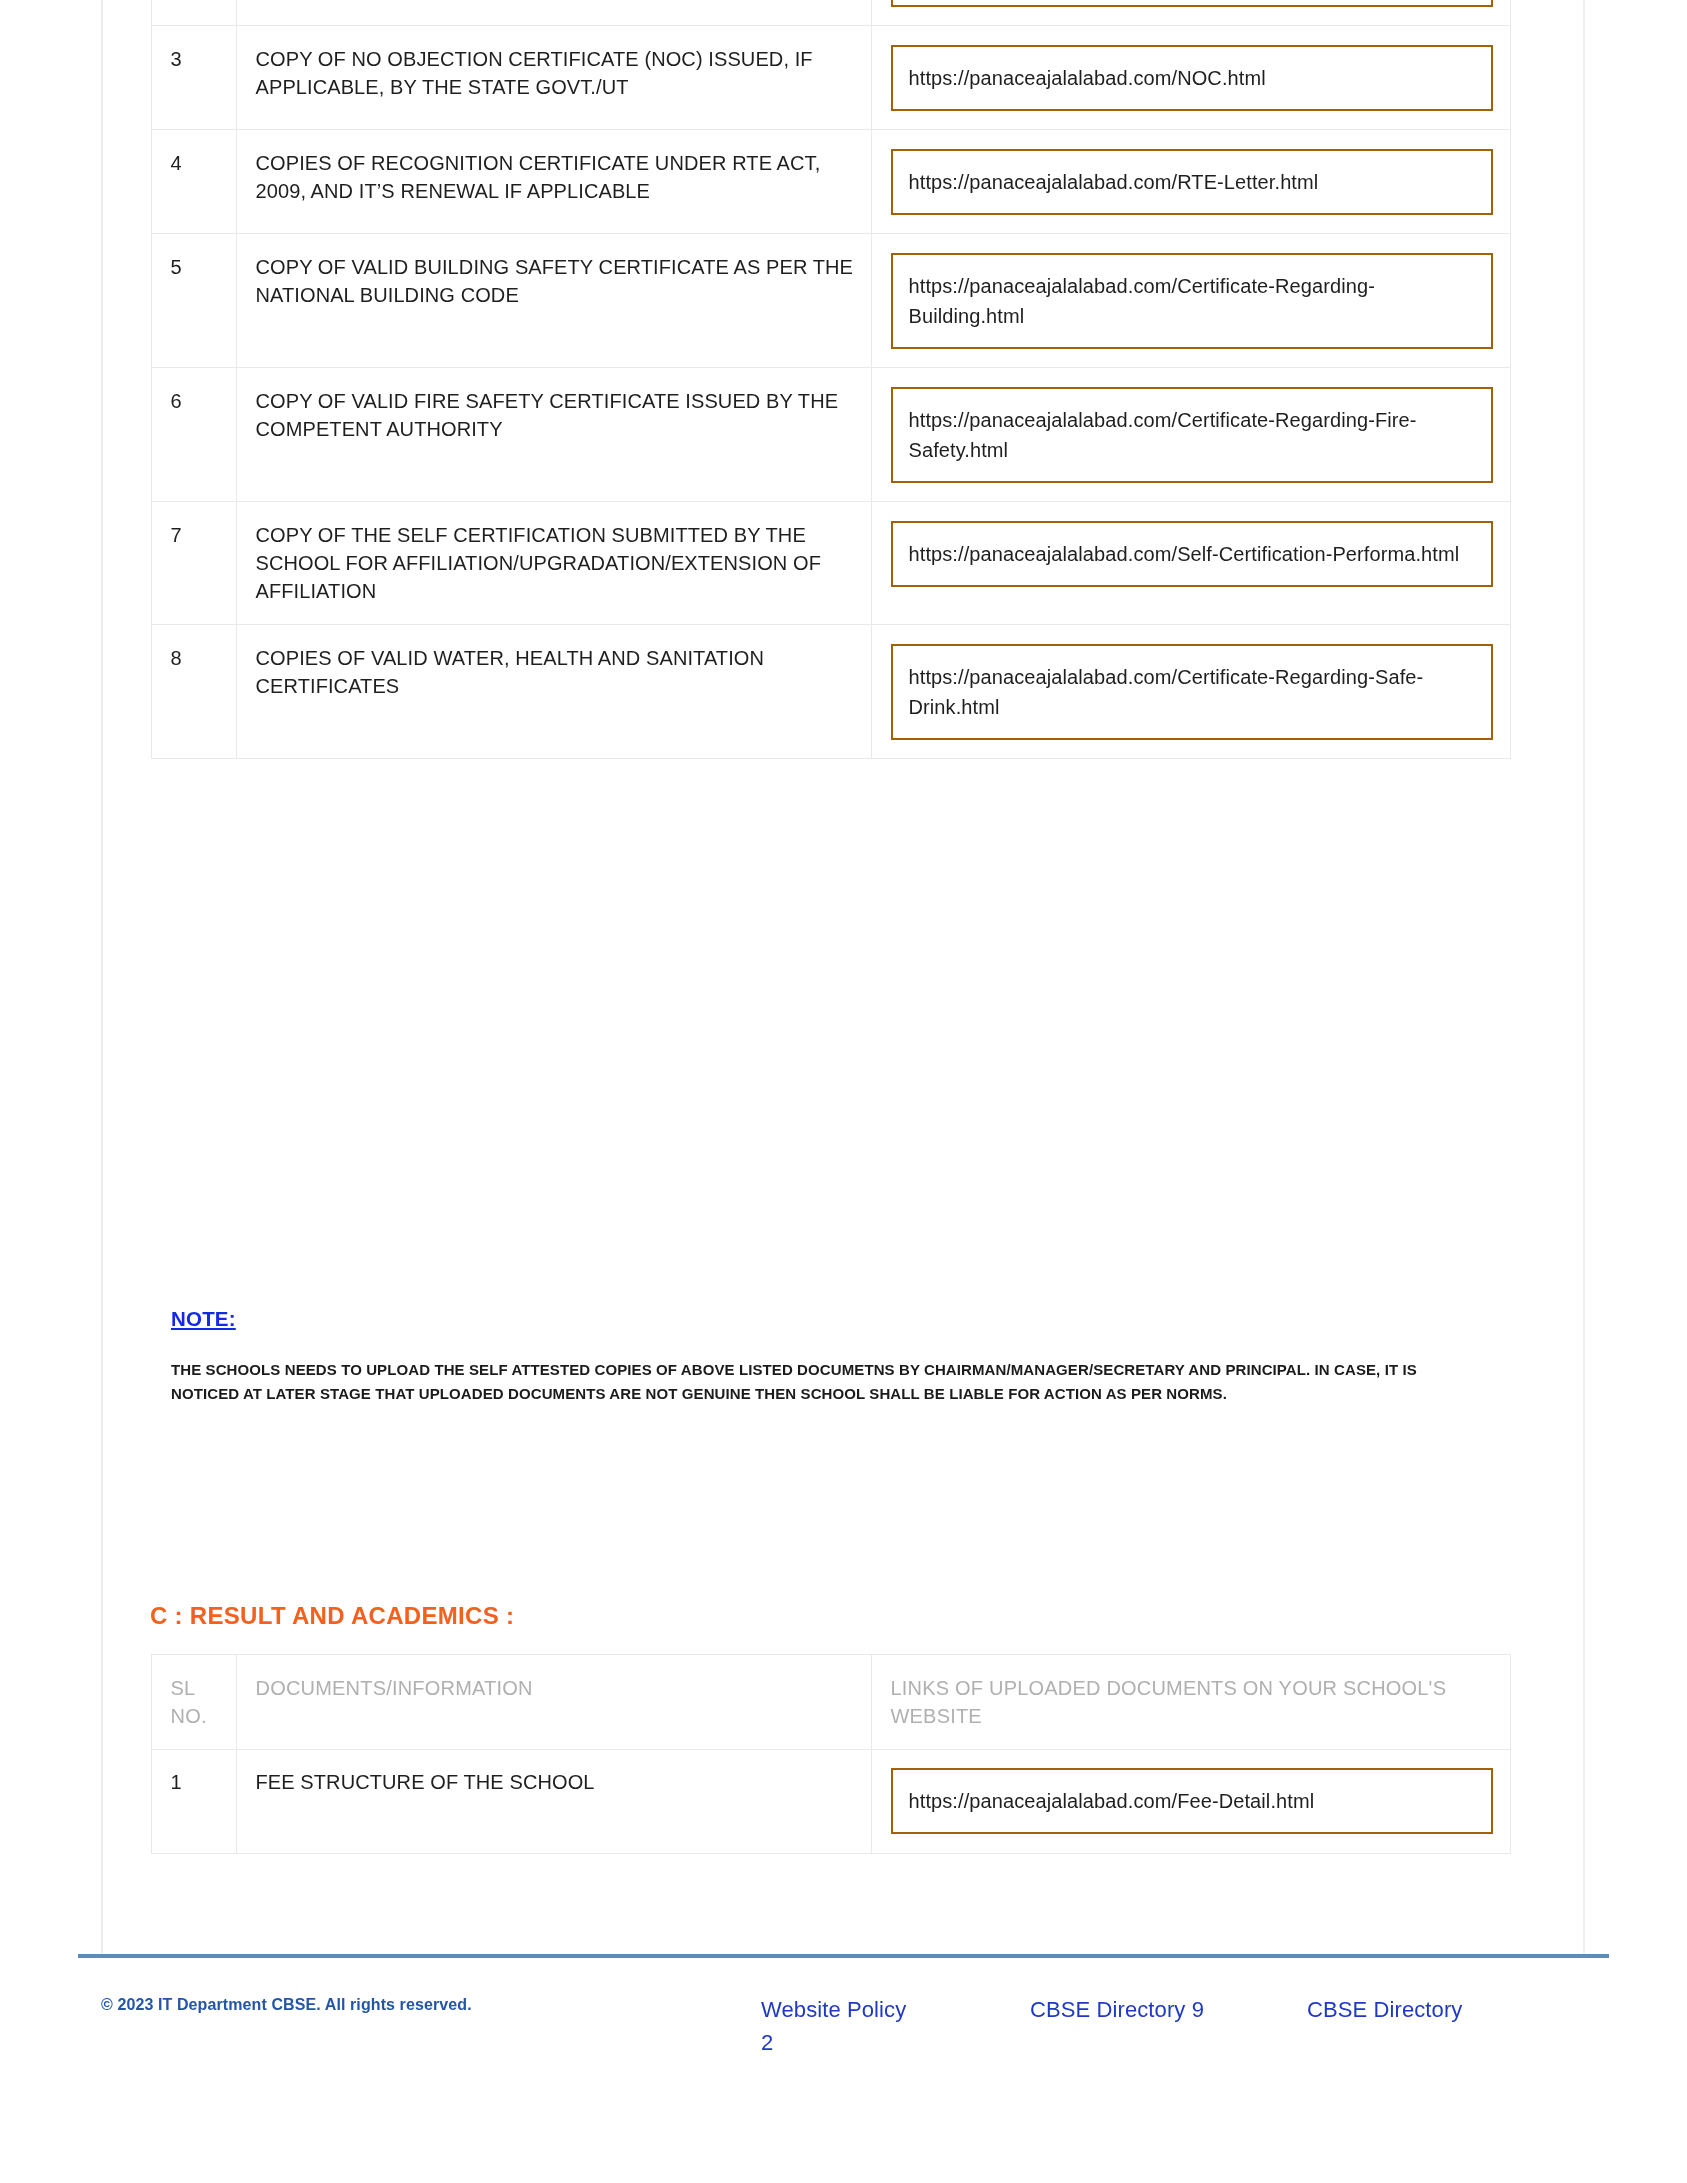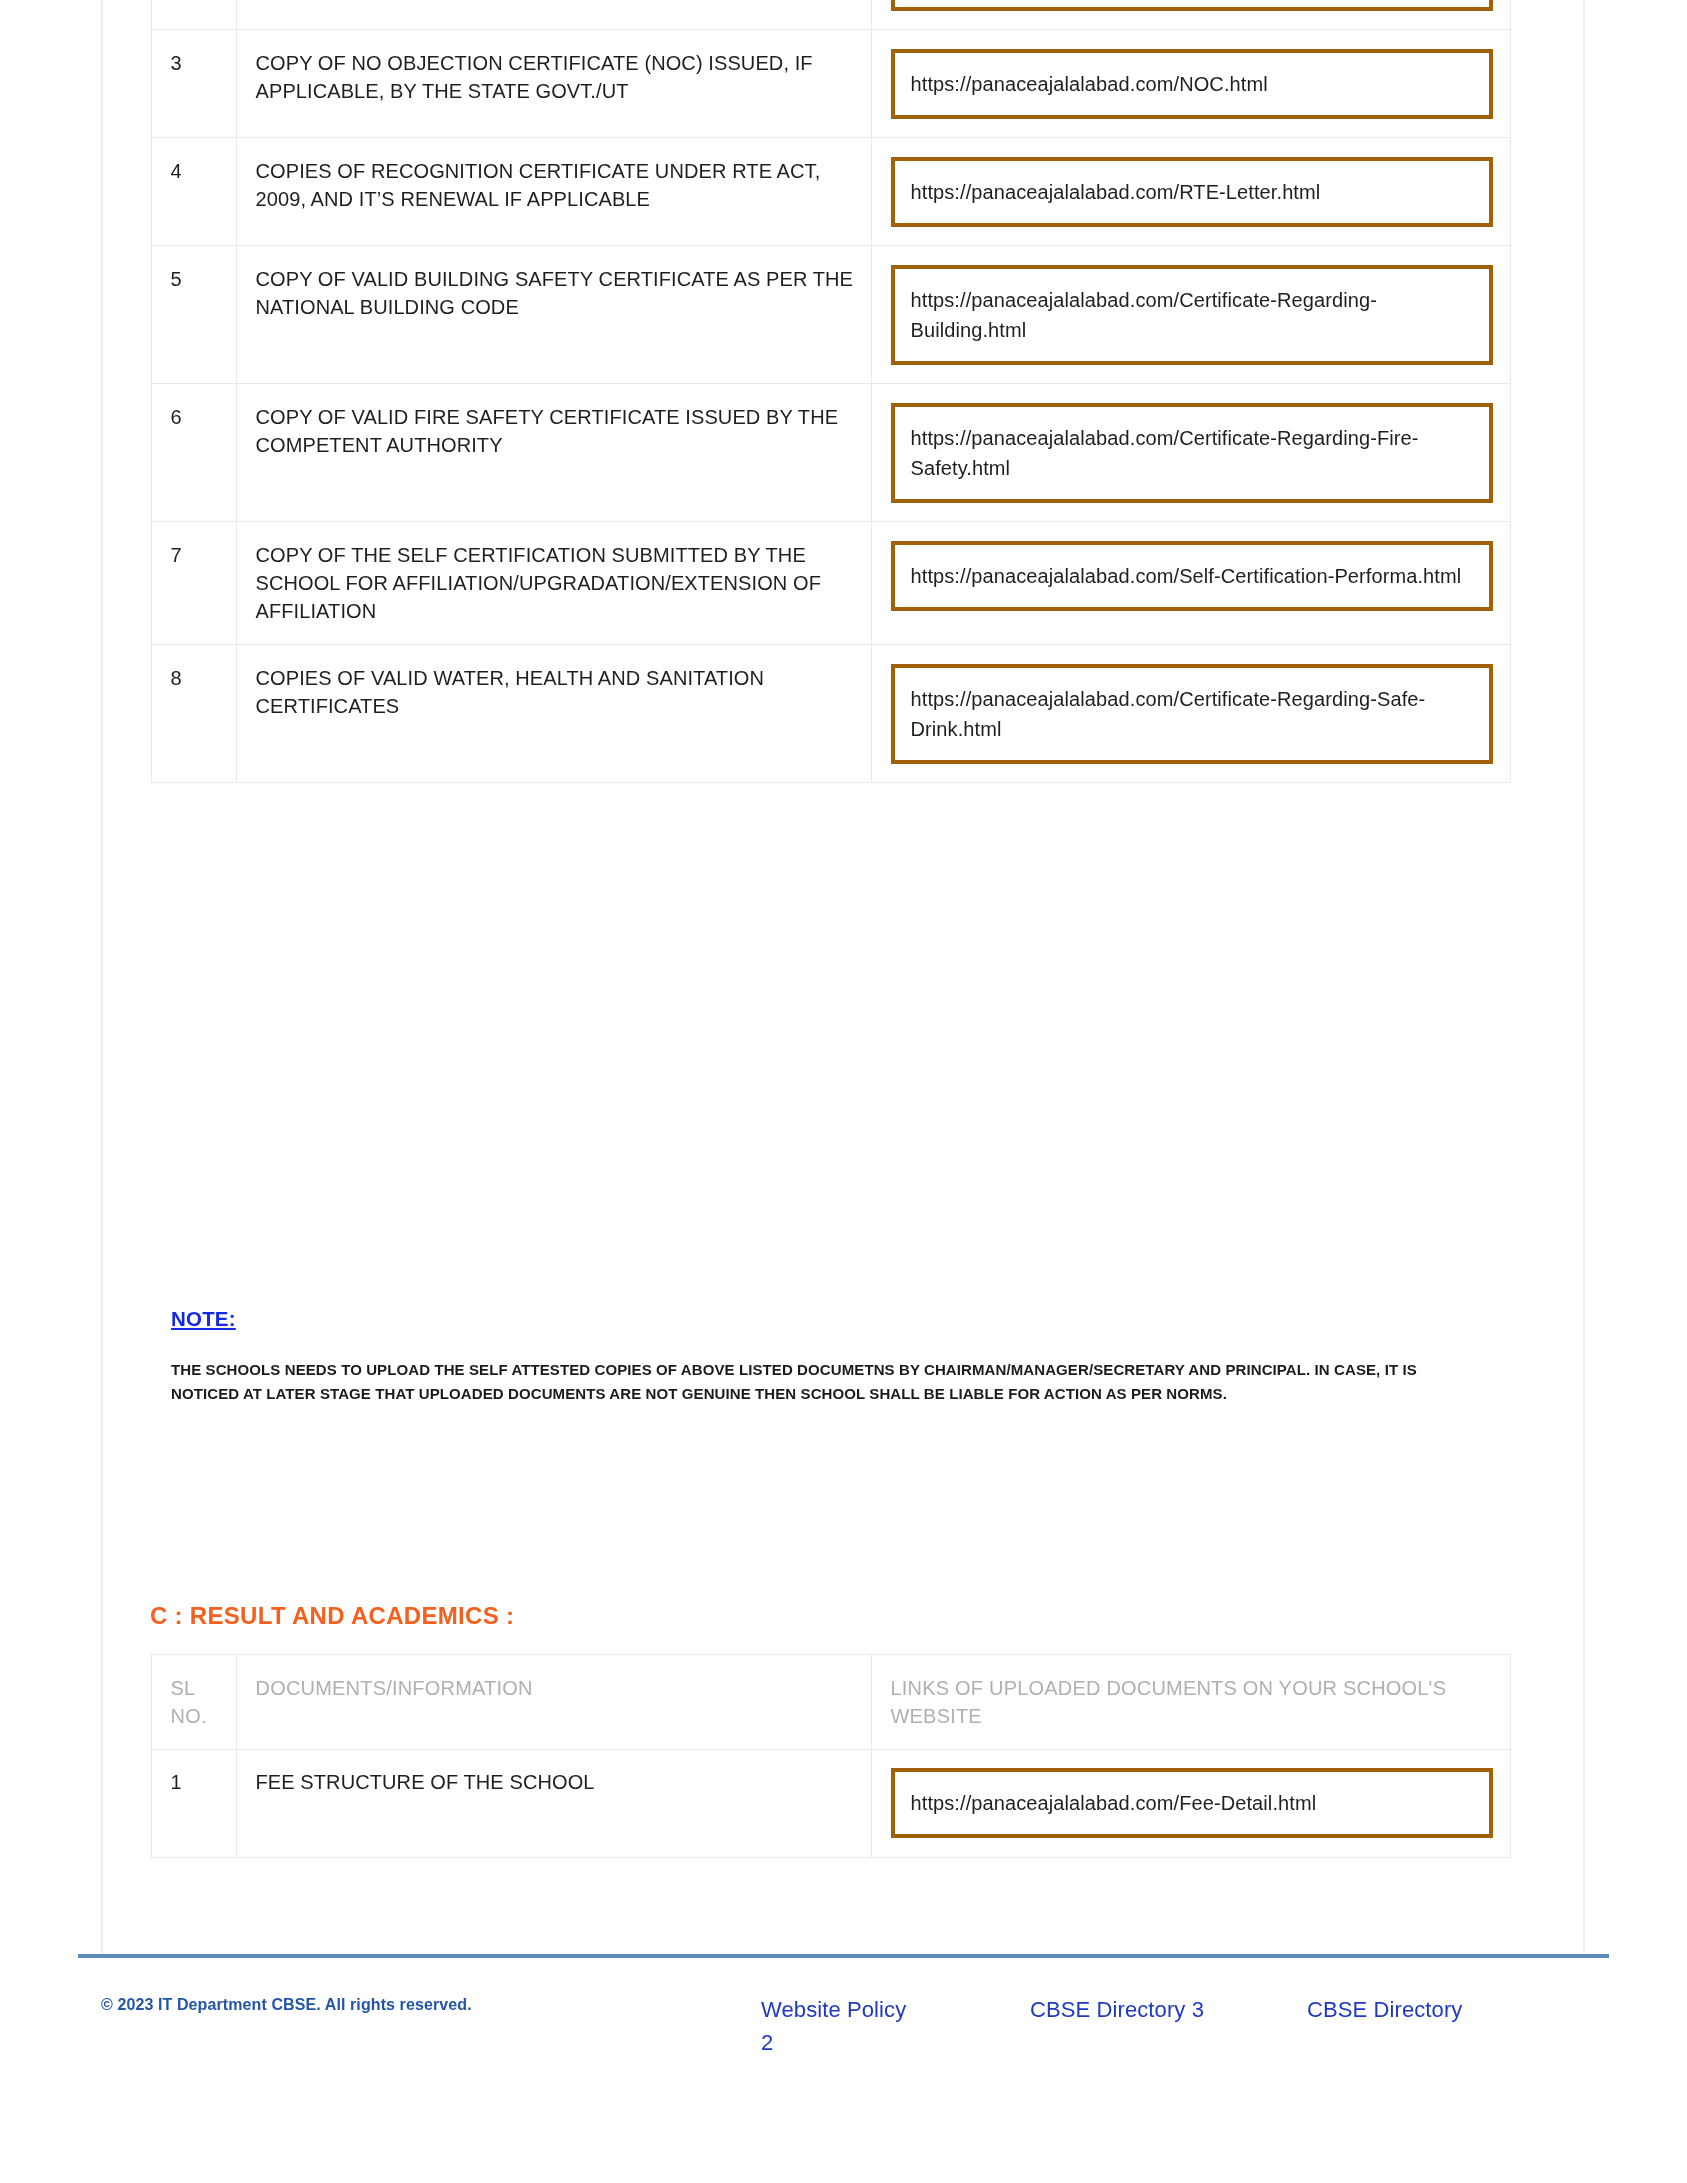--- a/index.html
+++ b/index.html
@@ -68,21 +68,21 @@
   .doc-table th {
     color: #b0b0b0;
     font-weight: 400;
     letter-spacing: 0.2px;
   }
 
   .cell-sl { padding-left: 25px; }
 
   
   .linkbox {
-    border: 4px solid #a16207;
+    border: 2px solid #a16207;
     background: #ffffff;
     padding: 16px 14.6px 16px 16px;
     font-size: 20px;
     line-height: 1.5;
     color: #1f1f1f;
     word-break: break-word;
     display: block;
     box-sizing: border-box;
   }
   .link-cell { padding: 14.6px 14.6px 14.6px 14.6px; }
@@ -294,19 +294,19 @@
         </tr>
       </tbody>
     </table>
   </div>
 
   <div class="footer-divider"></div>
   <div class="footer">
     <div class="footer-copy">© 2023 IT Department CBSE. All rights reserved.</div>
     <div class="footer-links">
       <a class="footer-link fl-1" href="#">Website Policy 2</a>
-      <a class="footer-link fl-2" href="#">CBSE Directory 3</a>
+      <a class="footer-link fl-2" href="#">CBSE Directory 9</a>
       <a class="footer-link fl-3" href="#">CBSE Directory</a>
     </div>
   </div>
 
 </div>
 
 
 </body></html>

